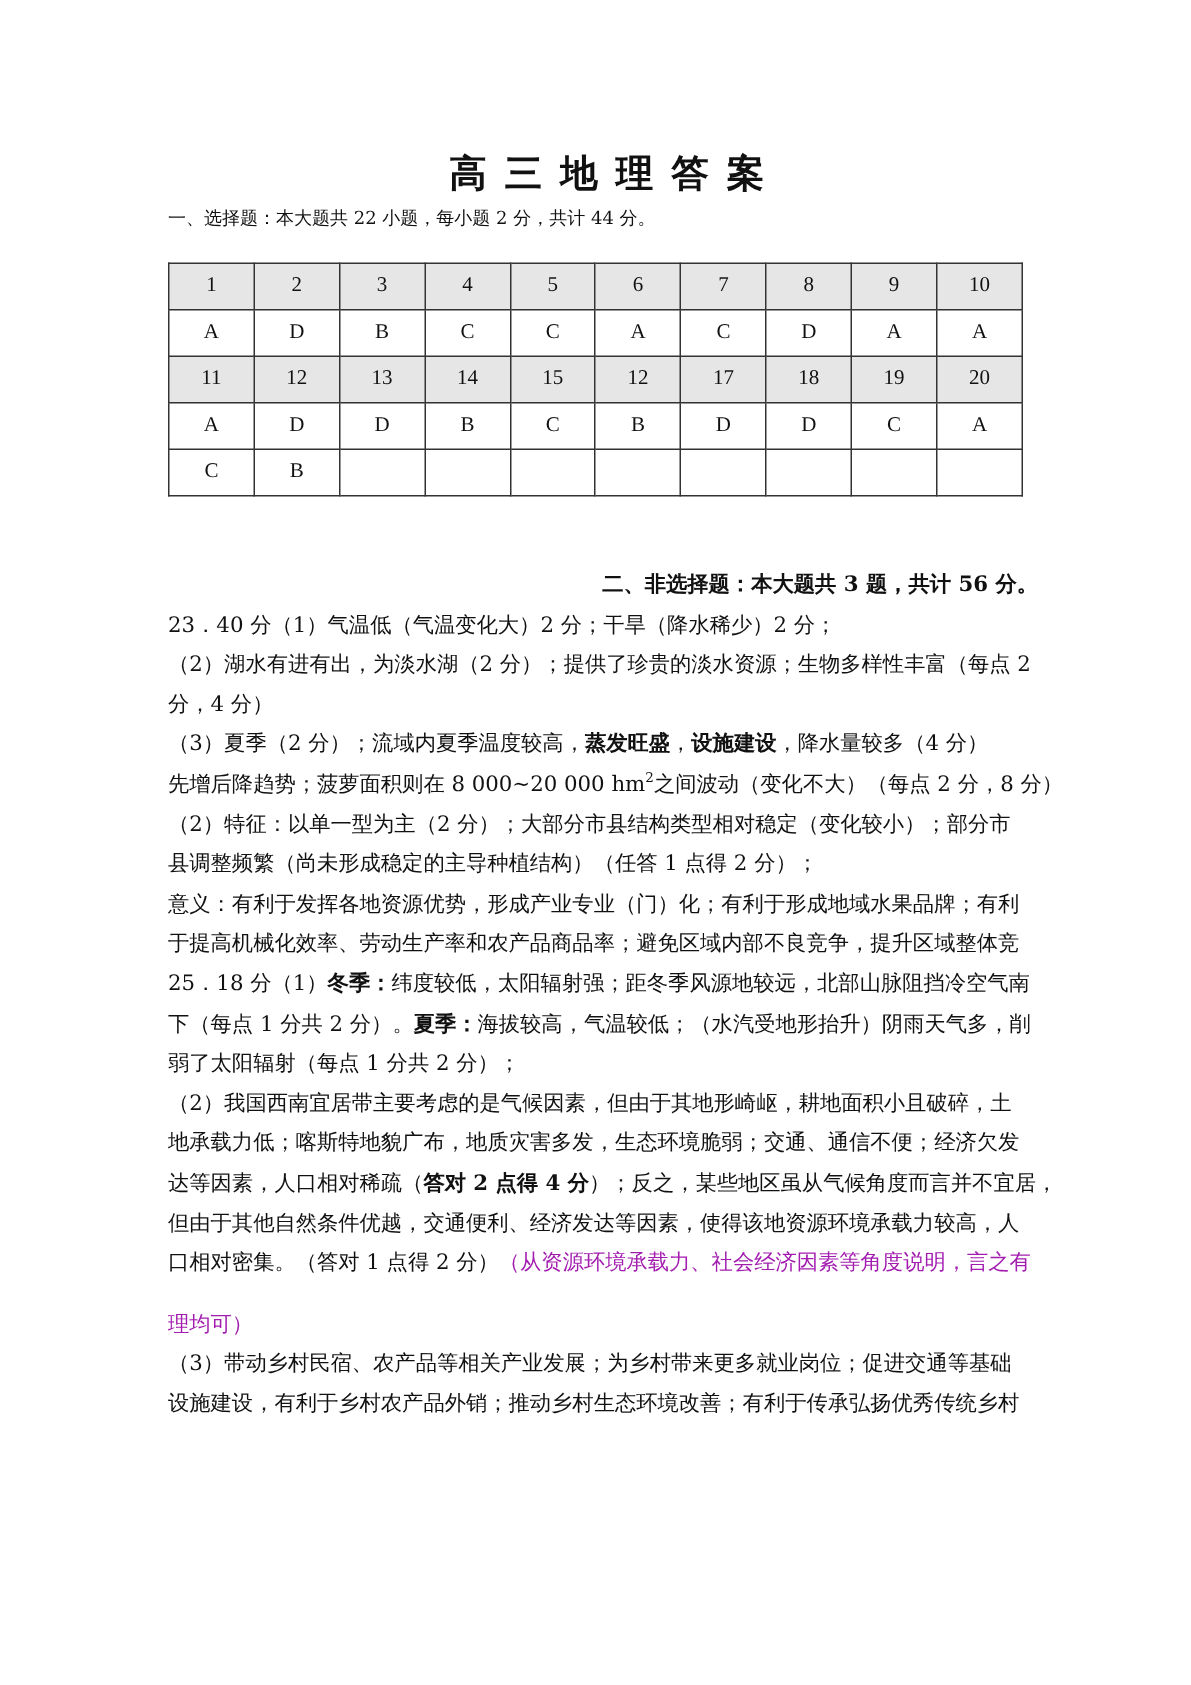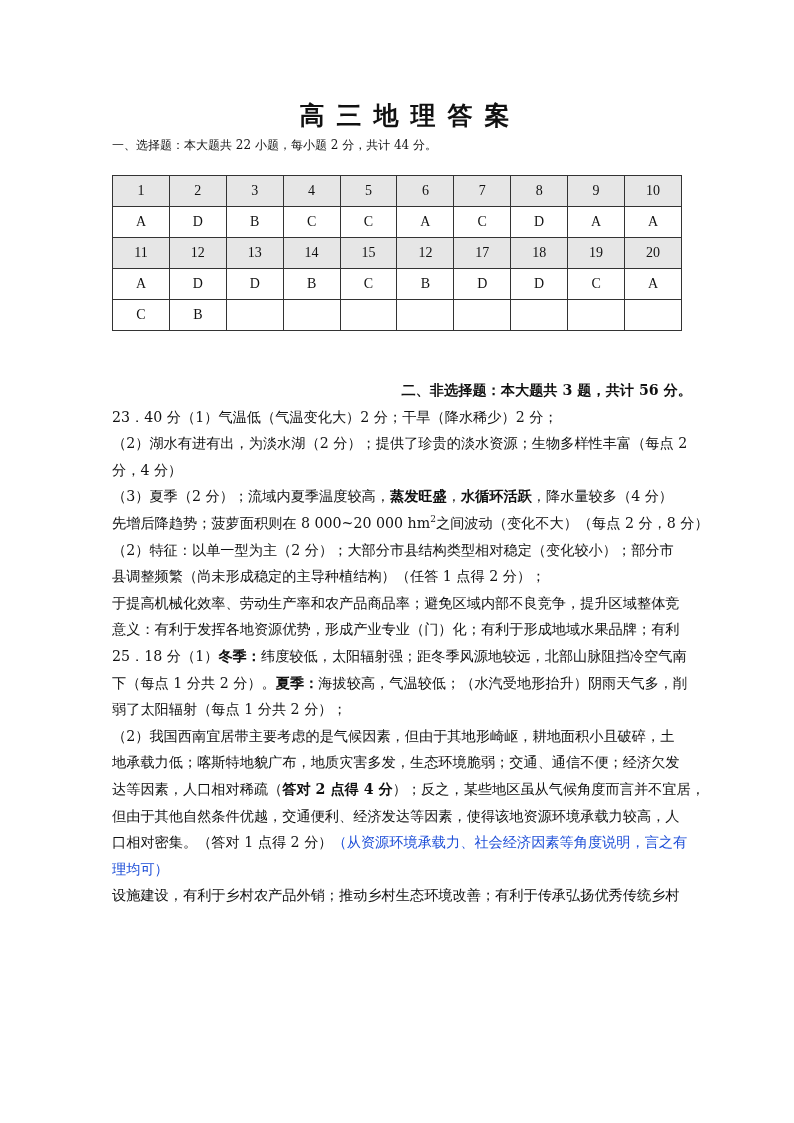--- a/index.html
+++ b/index.html
@@ -29,21 +29,21 @@
   }
   table.ans tr.num td { background: #e6e6e6; }
   table.ans tr.letter td { background: #ffffff; }
   .body-text {
     position: absolute; top: 377px; left: 112px; width: 580px;
     font-size: 14.2px; line-height: 26.6px;
   }
   .line { white-space: nowrap; height: 26.6px; }
   .sec2 { font-weight: bold; text-align: right; }
   .b { font-weight: bold; margin-top: 10px; }
-  .red { color: #1d4ed8; }
+  .red { color: #a21caf; margin-top: 14px; }
   sup { font-size: 9px; line-height: 0; }
 </style>
 </head>
 <body>
 
 <div class="page">
 
   <div class="title">高三地理答案</div>
 
   <div class="sec1">一、选择题：本大题共 22 小题，每小题 2 分，共计 44 分。</div>
@@ -113,43 +113,44 @@
       </tbody>
   </table>
 
   <div class="body-text">
     <div class="line sec2">二、非选择题：本大题共 3 题，共计 56 分。</div>
 
     <div class="line">23．40 分（1）气温低（气温变化大）2 分；干旱（降水稀少）2 分；</div>
     <div class="line">（2）湖水有进有出，为淡水湖（2 分）；提供了珍贵的淡水资源；生物多样性丰富（每点 2</div>
     <div class="line">分，4 分）</div>
     <div class="line">
-      <span>（3）夏季（2 分）；流域内夏季温度较高，</span><span class="b">蒸发旺盛</span><span>，</span><span class="b">水循环活跃</span><span>，降水量较多（4 分）</span>
+      <span>（3）夏季（2 分）；流域内夏季温度较高，</span><span class="b">蒸发旺盛</span><span>，</span><span class="b">设施建设</span><span>，降水量较多（4 分）</span>
     </div>
 
     <div class="line">
       <span>先增后降趋势；菠萝面积则在 8 000~20 000 hm</span><sup>2</sup><span>之间波动（变化不大）（每点 2 分，8 分）</span>
     </div>
     <div class="line">（2）特征：以单一型为主（2 分）；大部分市县结构类型相对稳定（变化较小）；部分市</div>
     <div class="line">县调整频繁（尚未形成稳定的主导种植结构）（任答 1 点得 2 分）；</div>
+    <div class="line">意义：有利于发挥各地资源优势，形成产业专业（门）化；有利于形成地域水果品牌；有利</div>
     <div class="line">于提高机械化效率、劳动生产率和农产品商品率；避免区域内部不良竞争，提升区域整体竞</div>
-    <div class="line">意义：有利于发挥各地资源优势，形成产业专业（门）化；有利于形成地域水果品牌；有利</div>
 
     <div class="line">
       <span>25．18 分（1）</span><span class="b">冬季：</span><span>纬度较低，太阳辐射强；距冬季风源地较远，北部山脉阻挡冷空气南</span>
     </div>
     <div class="line">
       <span>下（每点 1 分共 2 分）。</span><span class="b">夏季：</span><span>海拔较高，气温较低；（水汽受地形抬升）阴雨天气多，削</span>
     </div>
     <div class="line">弱了太阳辐射（每点 1 分共 2 分）；</div>
     <div class="line">（2）我国西南宜居带主要考虑的是气候因素，但由于其地形崎岖，耕地面积小且破碎，土</div>
     <div class="line">地承载力低；喀斯特地貌广布，地质灾害多发，生态环境脆弱；交通、通信不便；经济欠发</div>
     <div class="line">
       <span>达等因素，人口相对稀疏（</span><span class="b">答对 2 点得 4 分</span><span>）；反之，某些地区虽从气候角度而言并不宜居，</span>
     </div>
     <div class="line">但由于其他自然条件优越，交通便利、经济发达等因素，使得该地资源环境承载力较高，人</div>
     <div class="line">
       <span>口相对密集。（答对 1 点得 2 分）</span><span class="red">（从资源环境承载力、社会经济因素等角度说明，言之有</span>
     </div>
     <div class="line red">理均可）</div>
+    <div class="line">（3）带动乡村民宿、农产品等相关产业发展；为乡村带来更多就业岗位；促进交通等基础</div>
     <div class="line">设施建设，有利于乡村农产品外销；推动乡村生态环境改善；有利于传承弘扬优秀传统乡村</div>
   </div>
 </div>
 
 </body></html>

